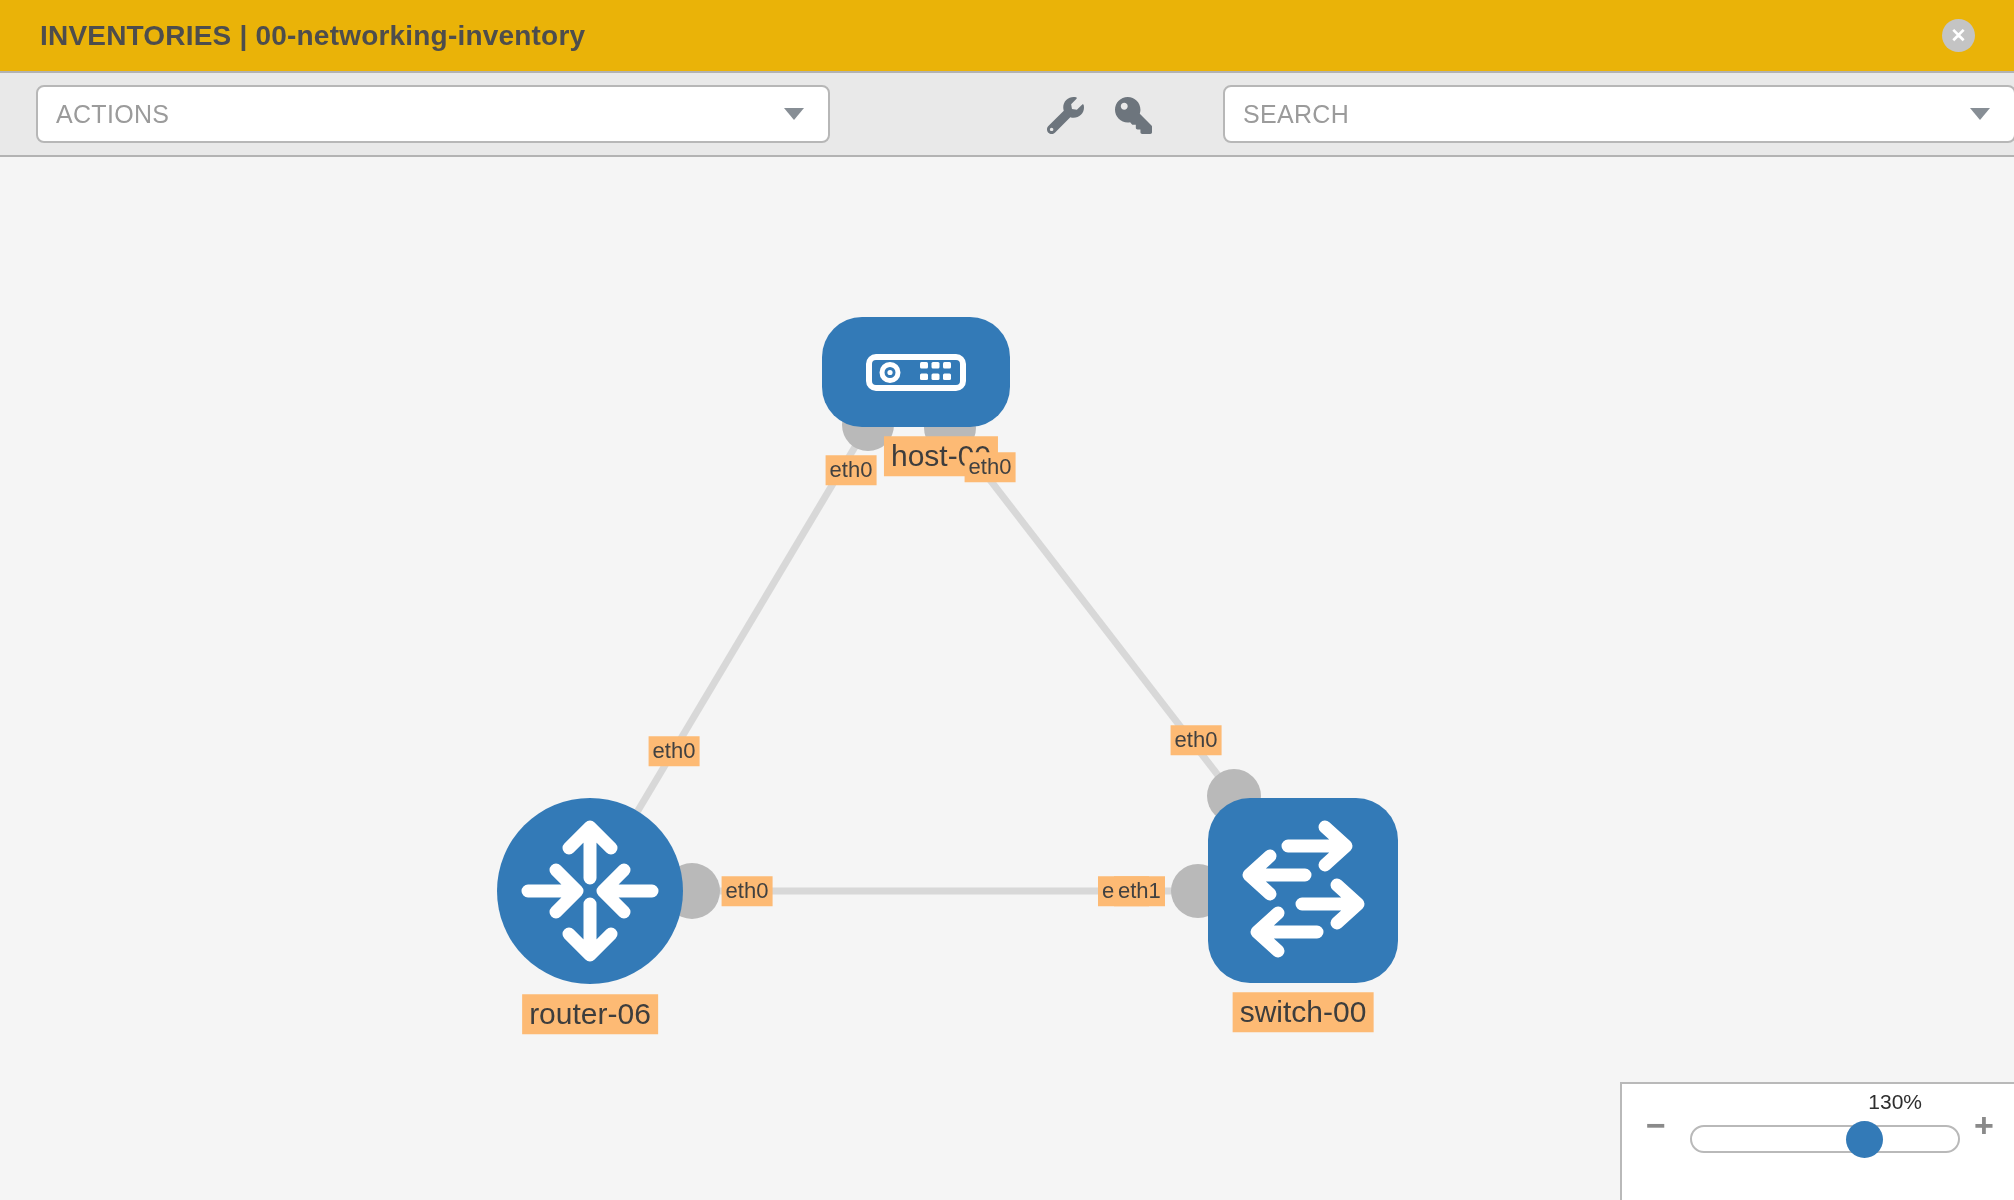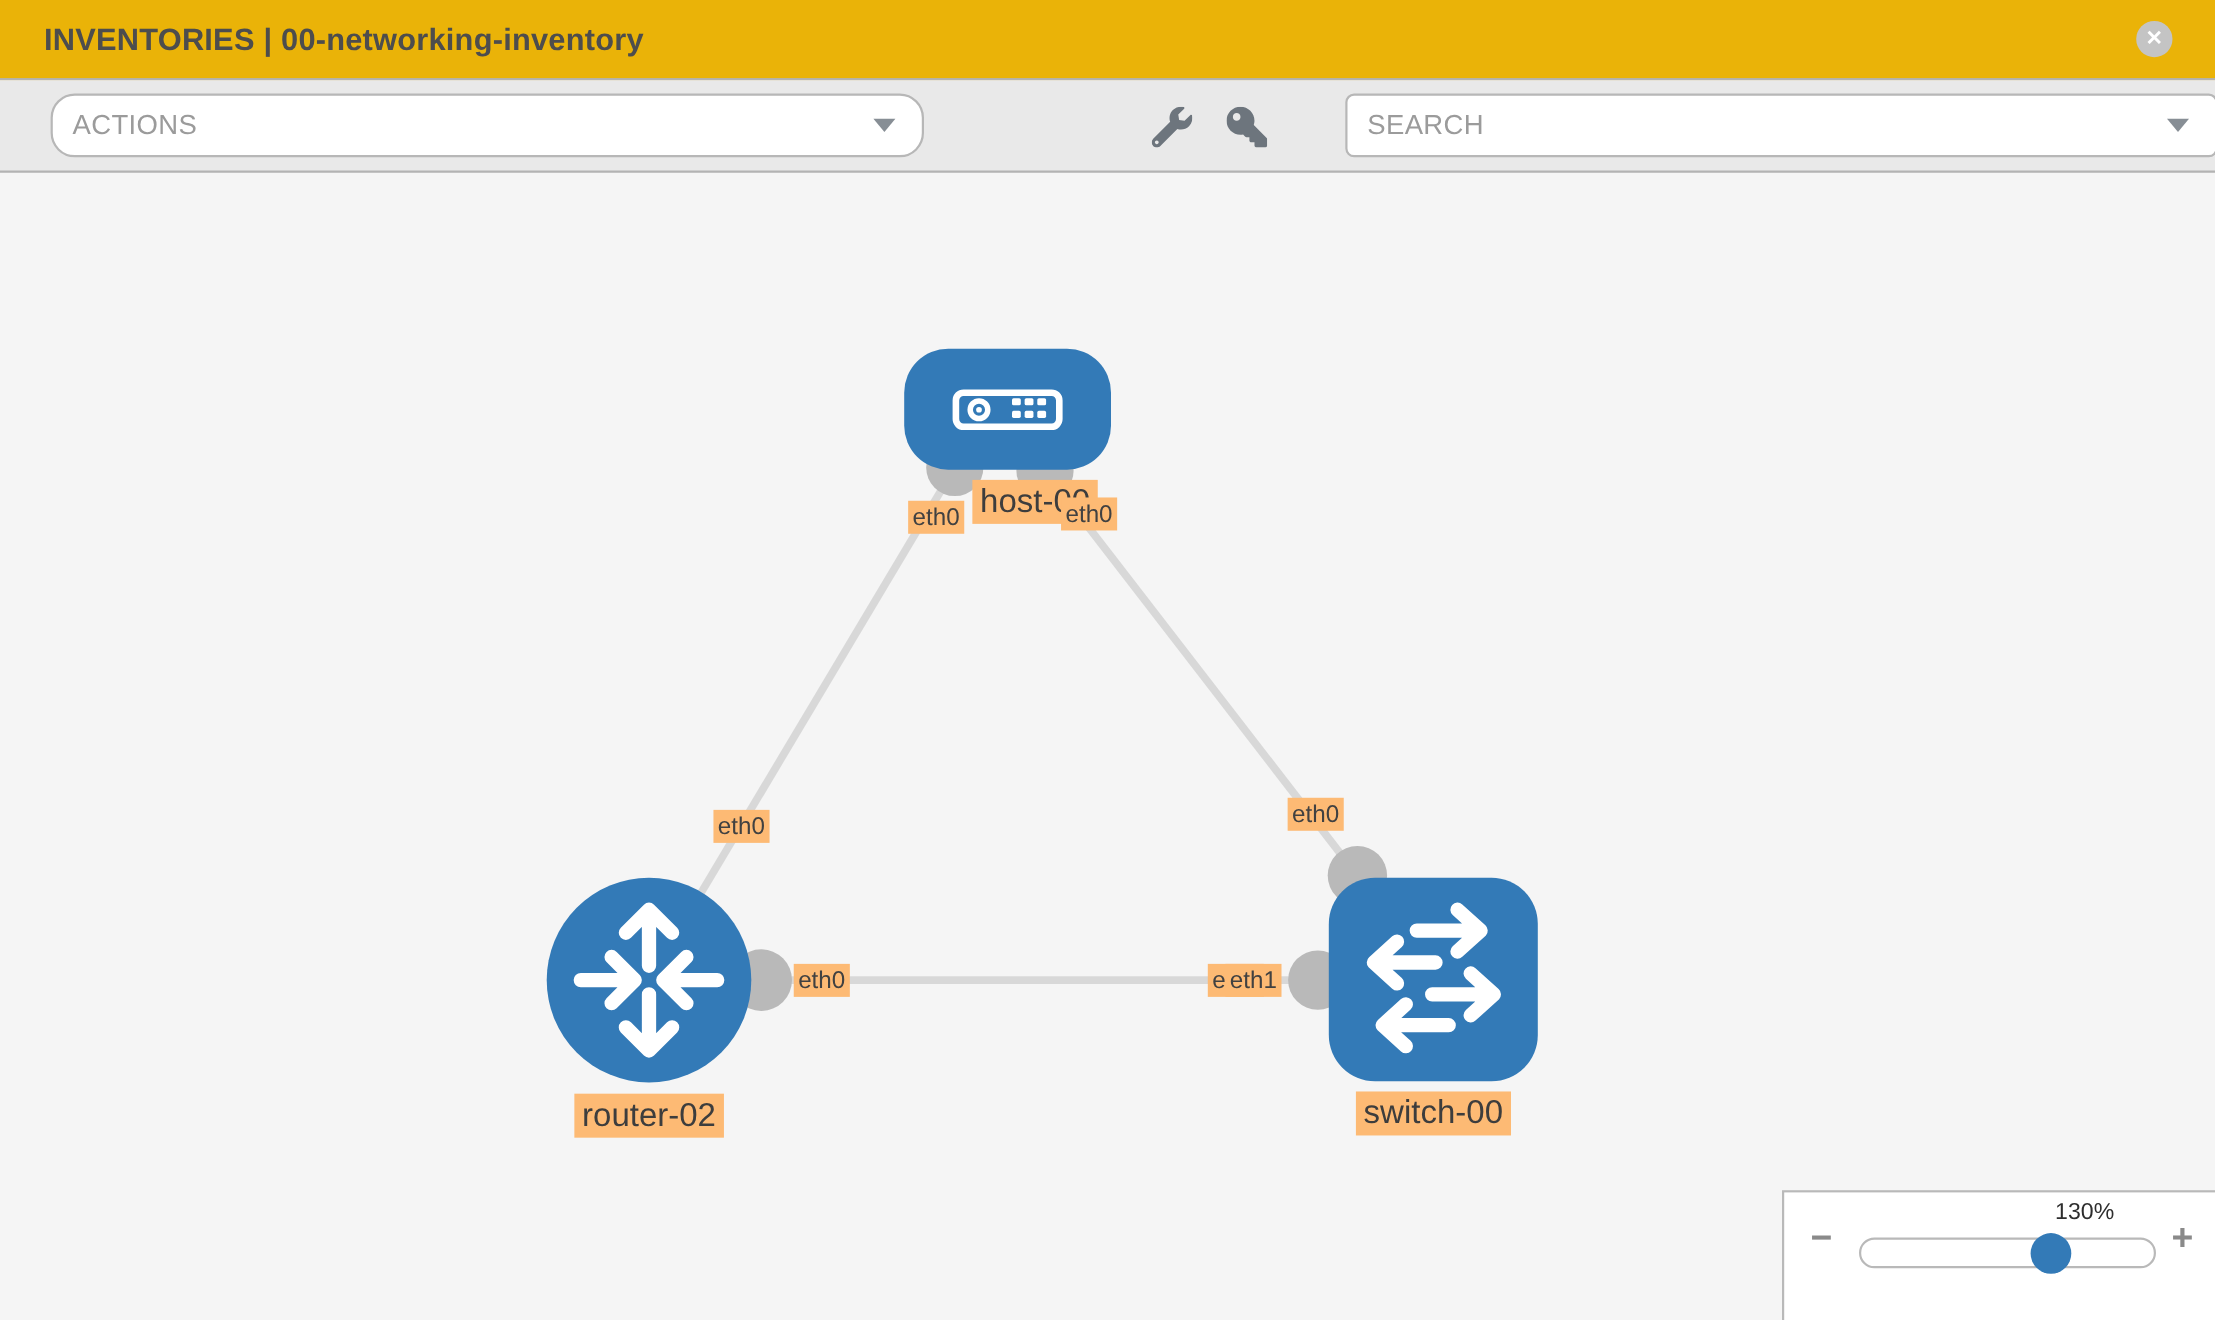--- a/index.html
+++ b/index.html
@@ -7,21 +7,21 @@
   .screen { position:relative; width:2014px; height:1200px; overflow:hidden; background:#f5f5f5; }
 
   
   .header { position:absolute; left:0; top:0; width:2014px; height:73px; background:#eab308; border-bottom:2px solid #b3b3b3; }
   .header-title { position:absolute; left:40px; top:0; height:71px; line-height:71px; font-size:28px; font-weight:bold; color:#4d4d4d; letter-spacing:0.2px; }
   .close-btn { position:absolute; left:1942px; top:19px; width:33px; height:33px; border-radius:50%; background:#c4c4c4; color:#ffffff; font-size:19px; font-weight:bold; text-align:center; line-height:33px; cursor:pointer; }
 
   
   .toolbar { position:absolute; left:0; top:73px; width:2014px; height:84px; background:#e9e9e9; border-bottom:2px solid #b3b3b3; }
   .dropdown { position:absolute; top:12px; height:58px; background:#ffffff; border:2px solid #b7b7b7; border-radius:8px; display:flex; align-items:center; justify-content:space-between; padding:0 24px 0 18px; }
-  .dropdown-actions { left:46px; width:794px;border-radius:22px; }
+  .dropdown-actions { left:36px; width:794px; }
   .dropdown-search { left:1183px; width:793px;margin-left:40px; }
   .dropdown-text { font-size:25px; color:#9b9b9b; letter-spacing:0.3px; }
   .caret { width:0; height:0; border-left:10px solid transparent; border-right:10px solid transparent; border-top:12px solid #878e95; }
   .tool-icon { position:absolute; top:24px; width:37px; height:37px; }
   .tool-icon svg { width:100%; height:100%; }
   .icon-wrench { left:1047px; }
   .icon-key { left:1115px; }
 
   
   .canvas { position:absolute; left:0; top:159px; width:2014px; height:1041px; background:#f5f5f5; }
@@ -126,21 +126,21 @@
         <g stroke="#ffffff" stroke-width="13" fill="none" stroke-linecap="round" stroke-linejoin="round">
           <path d="M1288 687 L1344 687 M1325 668 L1346 687 L1325 706"></path>
           <path d="M1305 716 L1251 716 M1270 697 L1249 716 L1270 735"></path>
           <path d="M1302 745 L1356 745 M1337 726 L1358 745 L1337 764"></path>
           <path d="M1317 773 L1259 773 M1278 754 L1257 773 L1278 792"></path>
         </g>
       </g>
     </svg>
 
     <div class="chip node-label" style="left:941px; top:297px;">host-00</div>
-    <div class="chip node-label" style="left:590px; top:855px;">router-02</div>
+    <div class="chip node-label" style="left:590px; top:855px;">router-06</div>
     <div class="chip node-label" style="left:1303px; top:853px;">switch-00</div>
 
     <div class="chip" style="left:851px; top:311px;">eth0</div>
     <div class="chip" style="left:990px; top:308px;">eth0</div>
     <div class="chip" style="left:674px; top:592px;">eth0</div>
     <div class="chip" style="left:1196px; top:581px;">eth0</div>
     <div class="chip" style="left:747px; top:732px;">eth0</div>
     <div class="chip chip-left" style="left:1098px; top:732px;">eth0</div>
     <div class="chip chip-left" style="left:1114px; top:732px;">eth1</div>
   </div>

